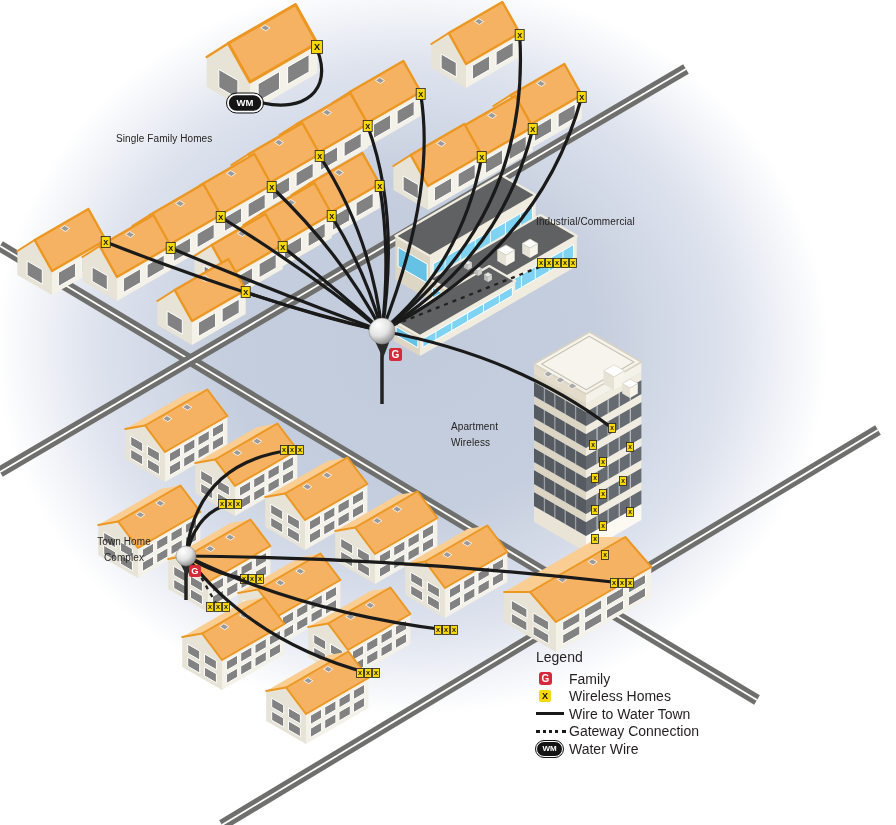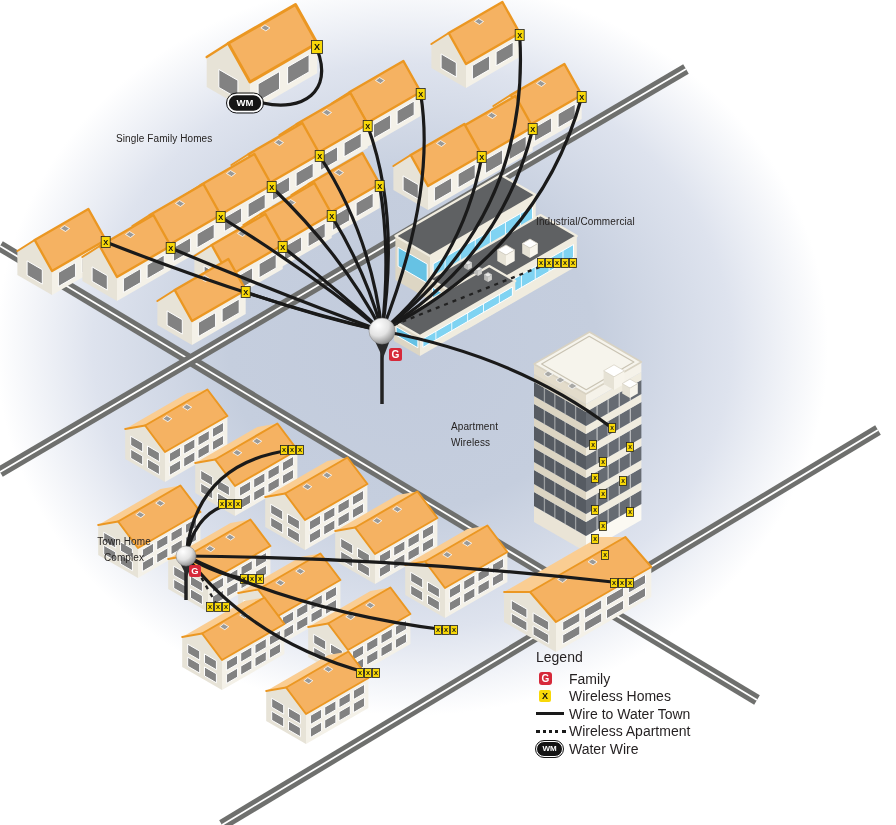--- a/index.html
+++ b/index.html
@@ -732,21 +732,21 @@
     <div class="lg-row">
       <span class="lg-ic">
           <span class="lg-line"></span>
         </span>
       <span class="lg-label">Wire to Water Town</span>
     </div>
     <div class="lg-row">
       <span class="lg-ic">
           <span class="lg-dots"></span>
         </span>
-      <span class="lg-label">Wireless Apartment</span>
+      <span class="lg-label">Gateway Connection</span>
     </div>
     <div class="lg-row">
       <span class="lg-ic">
           <span class="lg-wm">WM</span>
         </span>
       <span class="lg-label">Water Wire</span>
     </div>
   </div>
 </div>
 

